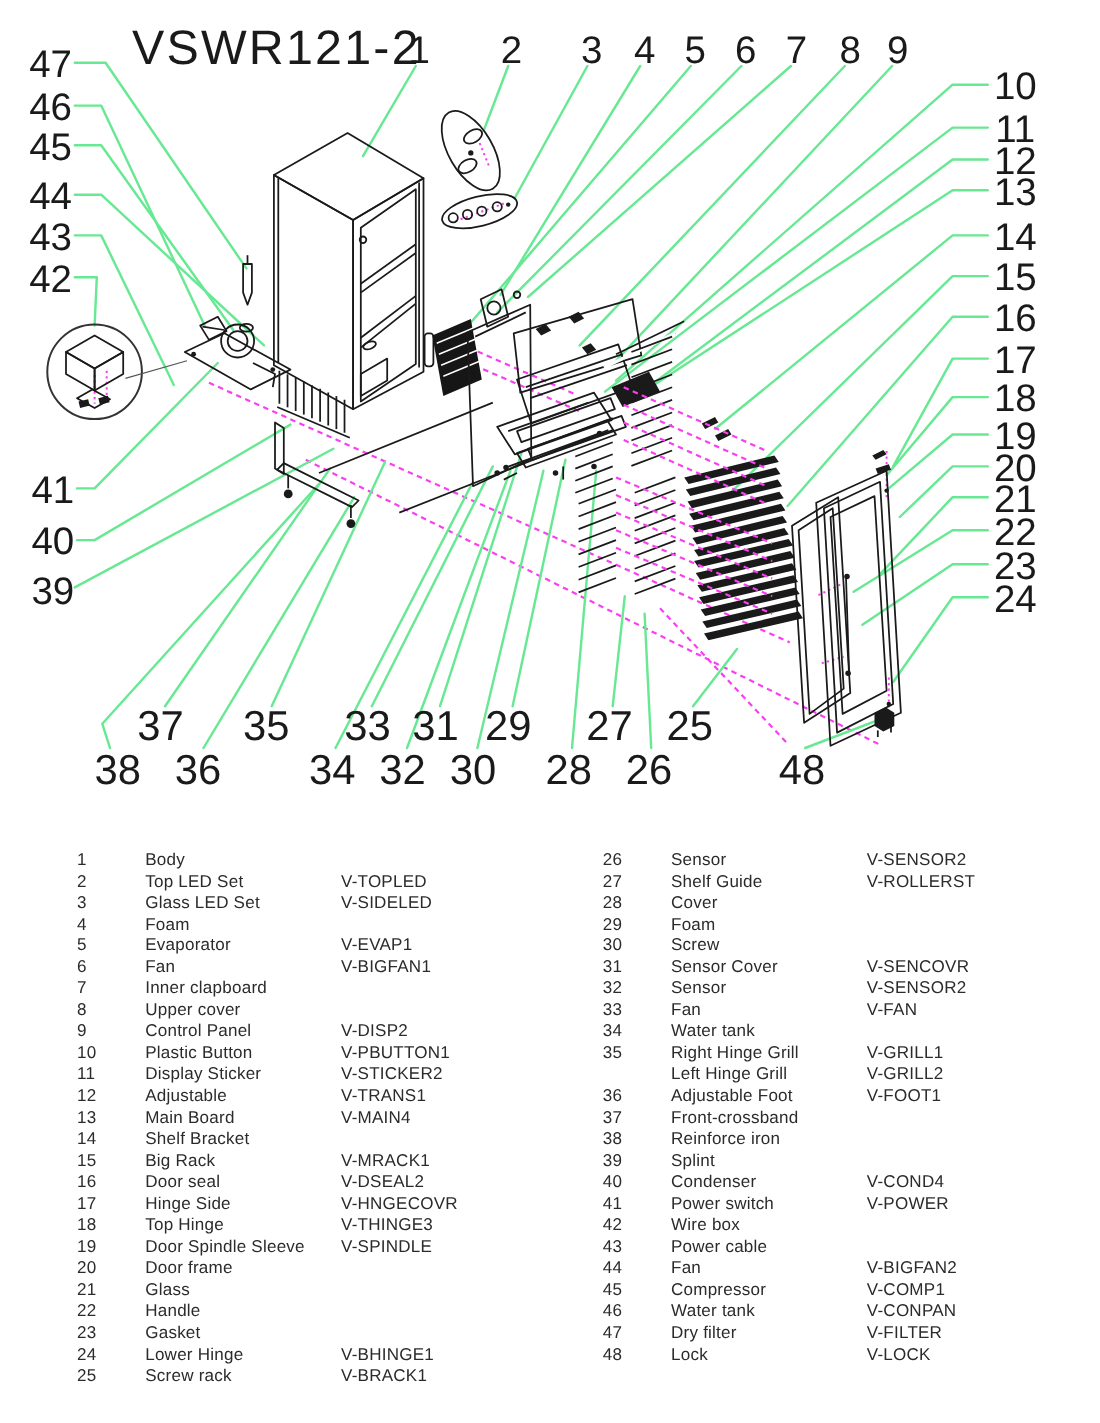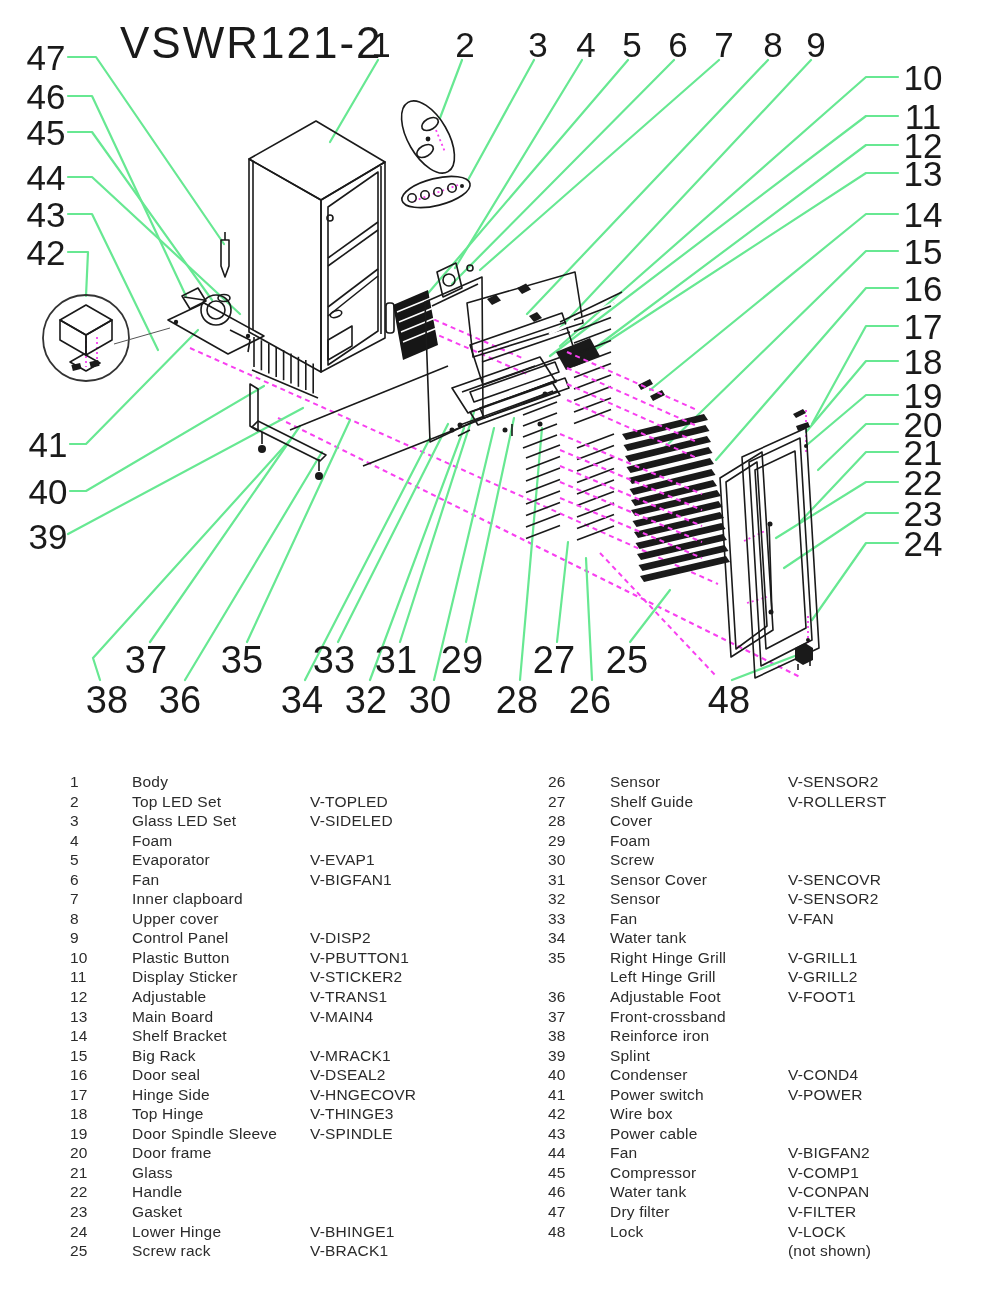--- a/index.html
+++ b/index.html
@@ -592,20 +592,15 @@
       <div class="prow">
         <span>47</span>
         <span>Dry filter</span>
         <span>V-FILTER</span>
       </div>
       <div class="prow">
         <span>48</span>
         <span>Lock</span>
         <span>V-LOCK</span>
       </div>
-      <div class="prow">
-        <span></span>
-        <span></span>
-        <span>(not shown)</span>
-      </div>
     </div>
 
 </div>
 
 </body></html>

